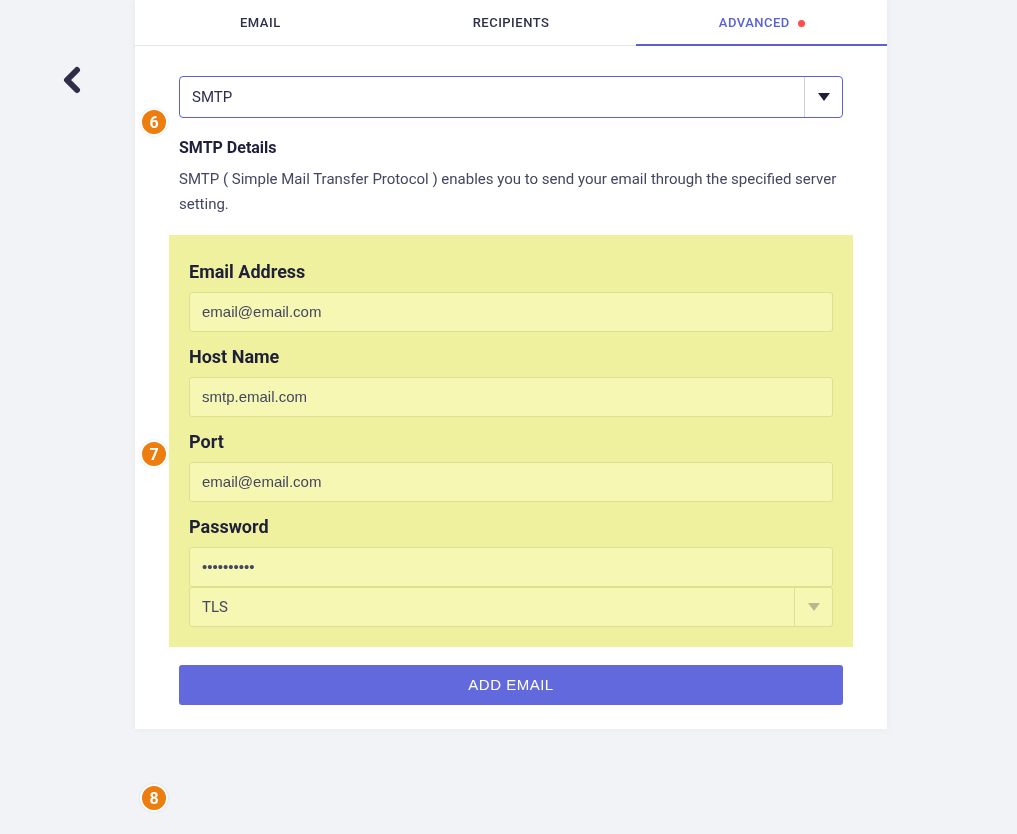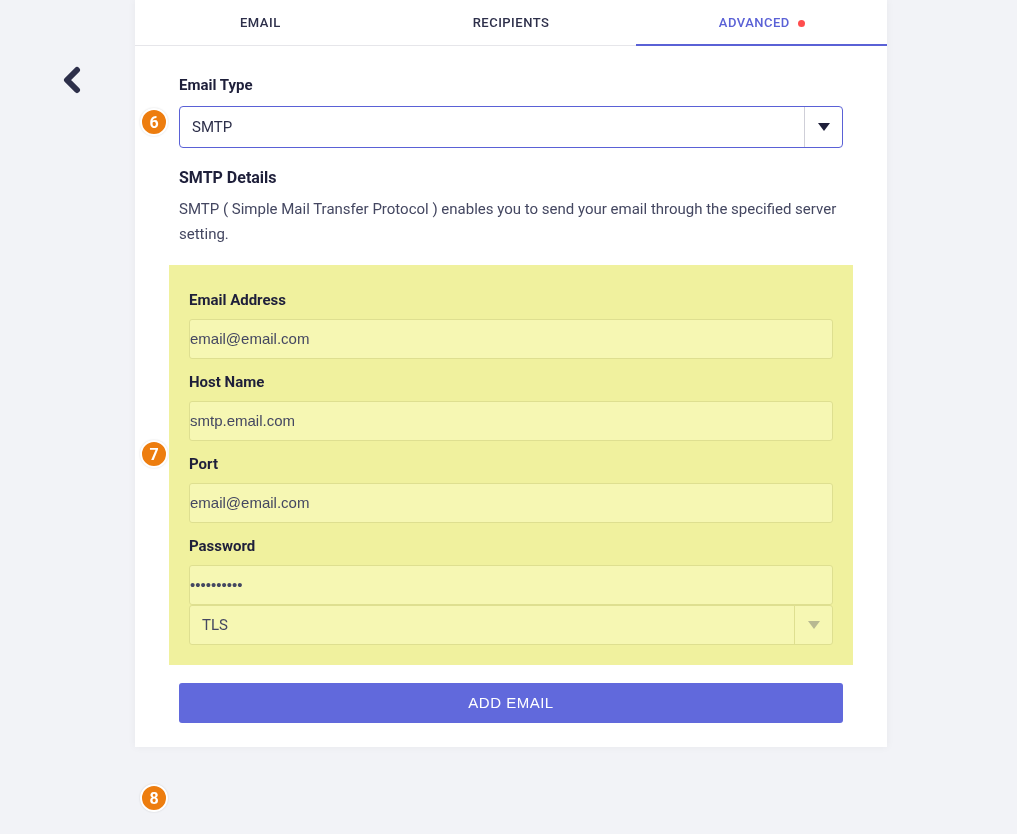--- a/index.html
+++ b/index.html
@@ -108,31 +108,31 @@
       margin-top: 10px;
     }
     .details-box {
       background: #f0f19e;
       margin: 18px -10px 0 -10px;
       padding: 12px 20px 20px 20px;
     }
     .field-label {
       font-weight: 700;
       color: #1e1f3a;
-      font-size: 15px;
+      font-size: 18px;
       margin-top: 14px;
       margin-bottom: 10px;
     }
     .text-input {
       width: 100%;
       height: 40px;
       background: #f6f7b3;
       border: 1px solid #dedf90;
       border-radius: 3px;
-      padding: 0 0;
+      padding: 0 12px;
       font-size: 15px;
       color: #444761;
       outline: none;
     }
     .proto-select {
       display: flex;
       height: 40px;
       background: #f6f7b3;
       border: 1px solid #dedf90;
       border-radius: 3px;
@@ -200,21 +200,20 @@
       <span>RECIPIENTS</span>
     </div>
     <div class="tab active">
       <span>ADVANCED</span>
       <span class="dot"></span>
     </div>
   </div>
 
   <div class="content">
 
-    <div class="section-label">Email Type</div>
     <div class="select-wrap">
       <div class="select-value">SMTP</div>
       <div class="select-caret">
         <svg width="12" height="8" viewBox="0 0 12 8">
             <polygon points="0,0 12,0 6,8" fill="#1e1f3a"></polygon>
           </svg>
       </div>
     </div>
 
     <div class="smtp-heading">SMTP Details</div>

